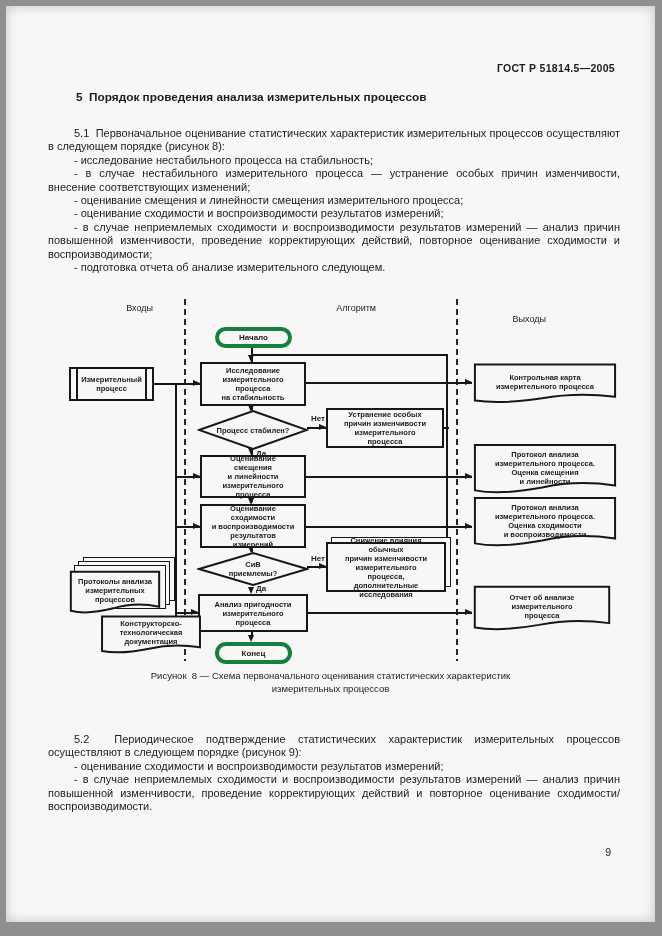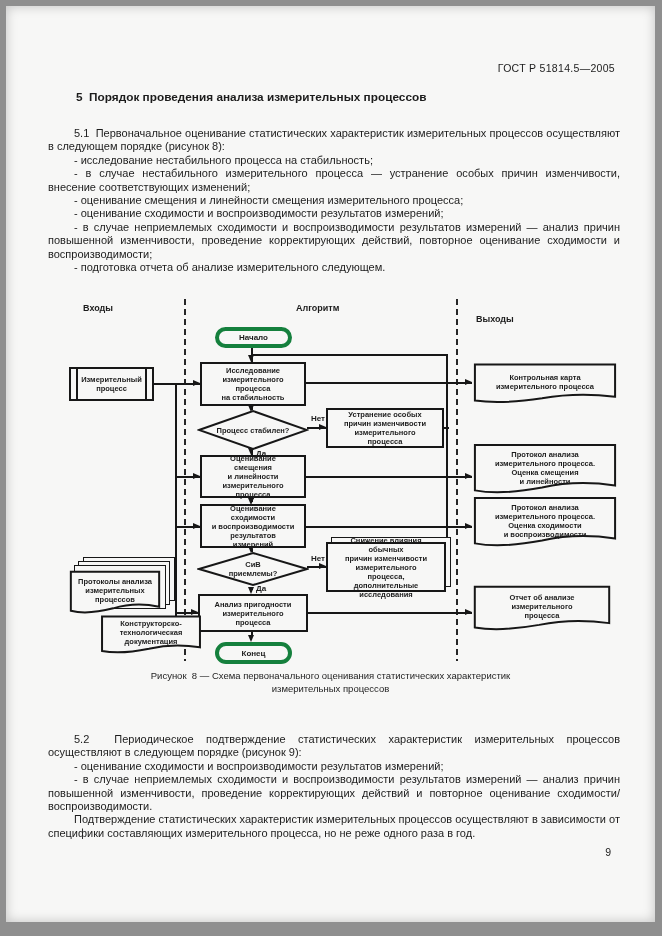--- a/index.html
+++ b/index.html
@@ -8,37 +8,37 @@
     background:#8f8f8f;
     font-family:"Liberation Sans",sans-serif;
     -webkit-font-smoothing:antialiased;
   }
   .page{
     position:absolute;left:6px;top:6px;right:7px;bottom:14px;
     background:#f7f7f6;color:#1c1c1c;
     box-shadow:inset 0 0 12px rgba(0,0,0,.22);
     overflow:hidden;
   }
-  .gost-header{position:absolute;top:56px;right:40px;font-size:10.5px;font-weight:normal;letter-spacing:.3px;}
+  .gost-header{position:absolute;top:56px;right:40px;font-size:10.5px;font-weight:bold;letter-spacing:.3px;}
   .section-title{position:absolute;left:70px;top:84px;margin:0;font-size:11.8px;font-weight:bold;}
   .body-text{position:absolute;left:42px;width:572px;font-size:11px;line-height:13.4px;text-align:justify;}
   .body-text p{margin:0;text-indent:26px;}
   .caption{position:absolute;left:0;right:0;text-align:center;font-size:9.5px;line-height:13px;white-space:pre-line;color:#242424;}
   .page-number{position:absolute;top:840px;right:44px;font-size:10.5px;}
 
   
   .fc{position:absolute;z-index:2;box-sizing:border-box;}
   .ln{position:absolute;background:#171717;z-index:1;}
   .dash{position:absolute;width:2px;z-index:1;
     background:repeating-linear-gradient(to bottom,#262626 0 6px,transparent 6px 10px);}
   .box{border:2px solid #171717;background:#f7f7f6;display:flex;align-items:center;justify-content:center;
     text-align:center;font-size:7.5px;font-weight:bold;line-height:9px;white-space:pre-line;padding:9px;}
   .oval{border:4px solid #15803d;border-radius:12px;background:#f7f7f6;display:flex;align-items:center;justify-content:center;
     font-size:8px;font-weight:bold;}
-  .colhdr{position:absolute;z-index:2;font-size:9px;font-weight:bold;text-align:left;}
+  .colhdr{position:absolute;z-index:2;font-size:9px;font-weight:normal;text-align:right;}
   .doc{position:absolute;z-index:2;}
   .doc svg{position:absolute;left:0;top:0;width:100%;height:100%;}
   .doc .doc-label{position:absolute;left:2px;right:2px;top:3px;bottom:12px;display:flex;align-items:center;justify-content:center;
     text-align:center;font-size:7.5px;font-weight:bold;line-height:9px;white-space:pre-line;z-index:2;}
   .sheet{position:absolute;border:1.5px solid #171717;background:#f7f7f6;box-sizing:border-box;z-index:1;}
   .ah-r{position:absolute;width:0;height:0;border-top:3.5px solid transparent;border-bottom:3.5px solid transparent;border-left:7px solid #171717;z-index:3;}
   .ah-d{position:absolute;width:0;height:0;border-left:3.5px solid transparent;border-right:3.5px solid transparent;border-top:7px solid #171717;z-index:3;}
   .yn{position:absolute;font-size:8px;font-weight:bold;z-index:3;}
   .dmd-label{position:absolute;inset:0;display:flex;align-items:center;justify-content:center;text-align:center;
     font-size:7.5px;font-weight:bold;line-height:9px;white-space:pre-line;z-index:2;}
@@ -234,18 +234,17 @@
     </div>
   </div>
 
   <div class="caption" style="top:663px;">Рисунок&nbsp; 8 — Схема первоначального оценивания статистических характеристик
 измерительных процессов</div>
 
   <div class="body-text" style="top:727px;">
     <p>5.2&nbsp; Периодическое подтверждение статистических характеристик измерительных процессов осуществляют в следующем порядке (рисунок 9):</p>
     <p>- оценивание сходимости и воспроизводимости результатов измерений;</p>
     <p>- в случае неприемлемых сходимости и воспроизводимости результатов измерений — анализ причин повышенной изменчивости, проведение корректирующих действий и повторное оценивание сходимости/воспроизводимости.</p>
-    <p>Подтверждение статистических характеристик измерительных процессов осуществляют в зависимости от специфики составляющих измерительного процесса, но не реже одного раза в год.</p>
   </div>
 
   <div class="page-number">9</div>
 
 </div>
 
 </body></html>

